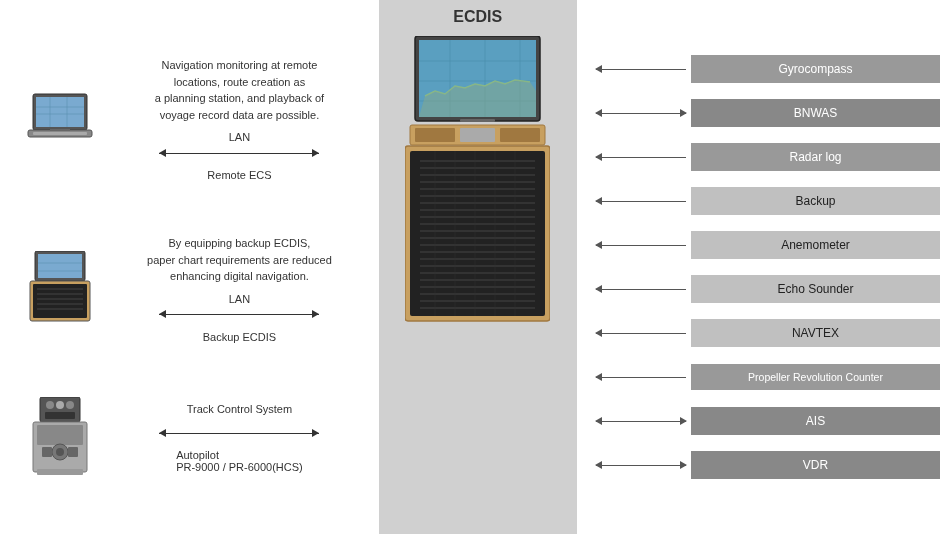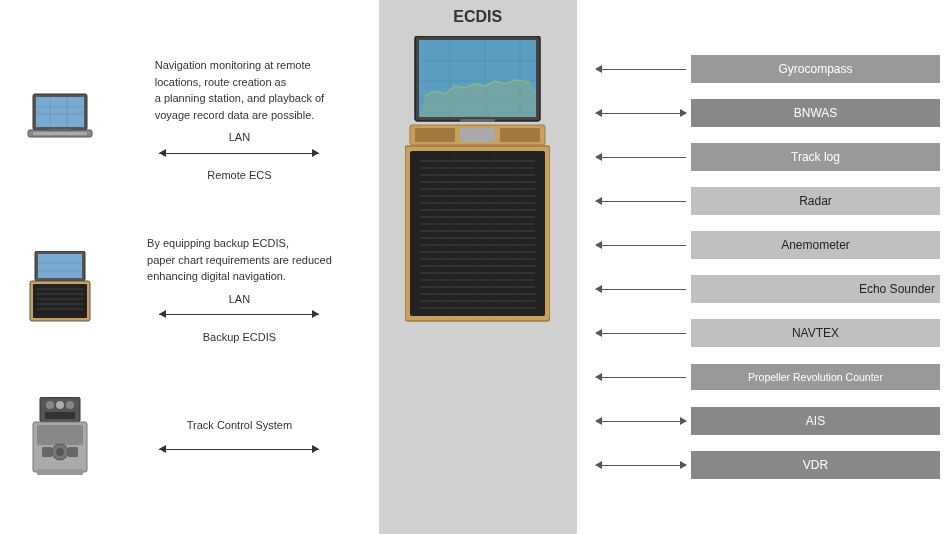--- a/index.html
+++ b/index.html
@@ -42,20 +42,21 @@
     }
     .left-item-text {
       flex: 1;
       display: flex;
       flex-direction: column;
       align-items: center;
     }
     .description-text {
       font-size: 11px;
       color: #333;
+      text-align: center;
       line-height: 1.5;
       margin-bottom: 8px;
     }
     .lan-label {
       font-size: 11px;
       color: #333;
       margin-bottom: 2px;
     }
     .arrow-container {
       display: flex;
@@ -298,20 +299,21 @@
           <rect x="12" y="72" width="46" height="6" rx="1" fill="#999"></rect>
         </svg>
       </div>
       <div class="left-item-text">
         <div class="description-text">Track Control System</div>
         <div class="arrow-container">
           <div class="double-arrow">
             <div class="arrow-line"></div>
           </div>
         </div>
+        <div class="sub-label">Autopilot<br>PR-9000 / PR-6000(HCS)</div>
       </div>
     </div>
 
   </div>
 
   <div class="center-section">
     <div class="center-column-bg"></div>
     <div class="ecdis-label">ECDIS</div>
 
     <div class="ecdis-device">
@@ -386,43 +388,43 @@
       <div class="right-connector">
         <div class="right-arrow both"></div>
       </div>
       <div class="right-label-box dark">BNWAS</div>
     </div>
 
     <div class="right-item">
       <div class="right-connector">
         <div class="right-arrow left-pointing"></div>
       </div>
-      <div class="right-label-box medium">Track log</div>
-    </div>
-
-
-    <div class="right-item">
-      <div class="right-connector">
-        <div class="right-arrow left-pointing"></div>
-      </div>
-      <div class="right-label-box" style="background:#c0c0c0;color:#222;">Radar</div>
+      <div class="right-label-box medium">Radar log</div>
+    </div>
+
+
+    <div class="right-item">
+      <div class="right-connector">
+        <div class="right-arrow left-pointing"></div>
+      </div>
+      <div class="right-label-box" style="background:#c0c0c0;color:#222;">Backup</div>
     </div>
 
     <div class="right-item">
       <div class="right-connector">
         <div class="right-arrow left-pointing"></div>
       </div>
       <div class="right-label-box" style="background:#c0c0c0;color:#222;">Anemometer</div>
     </div>
 
     <div class="right-item">
       <div class="right-connector">
         <div class="right-arrow left-pointing"></div>
       </div>
-      <div class="right-label-box" style="background:#c0c0c0;color:#222;text-align:right;">Echo Sounder</div>
+      <div class="right-label-box" style="background:#c0c0c0;color:#222;">Echo Sounder</div>
     </div>
 
     <div class="right-item">
       <div class="right-connector">
         <div class="right-arrow left-pointing"></div>
       </div>
       <div class="right-label-box" style="background:#c0c0c0;color:#222;text-align:center;">NAVTEX</div>
     </div>
 
     <div class="right-item">

